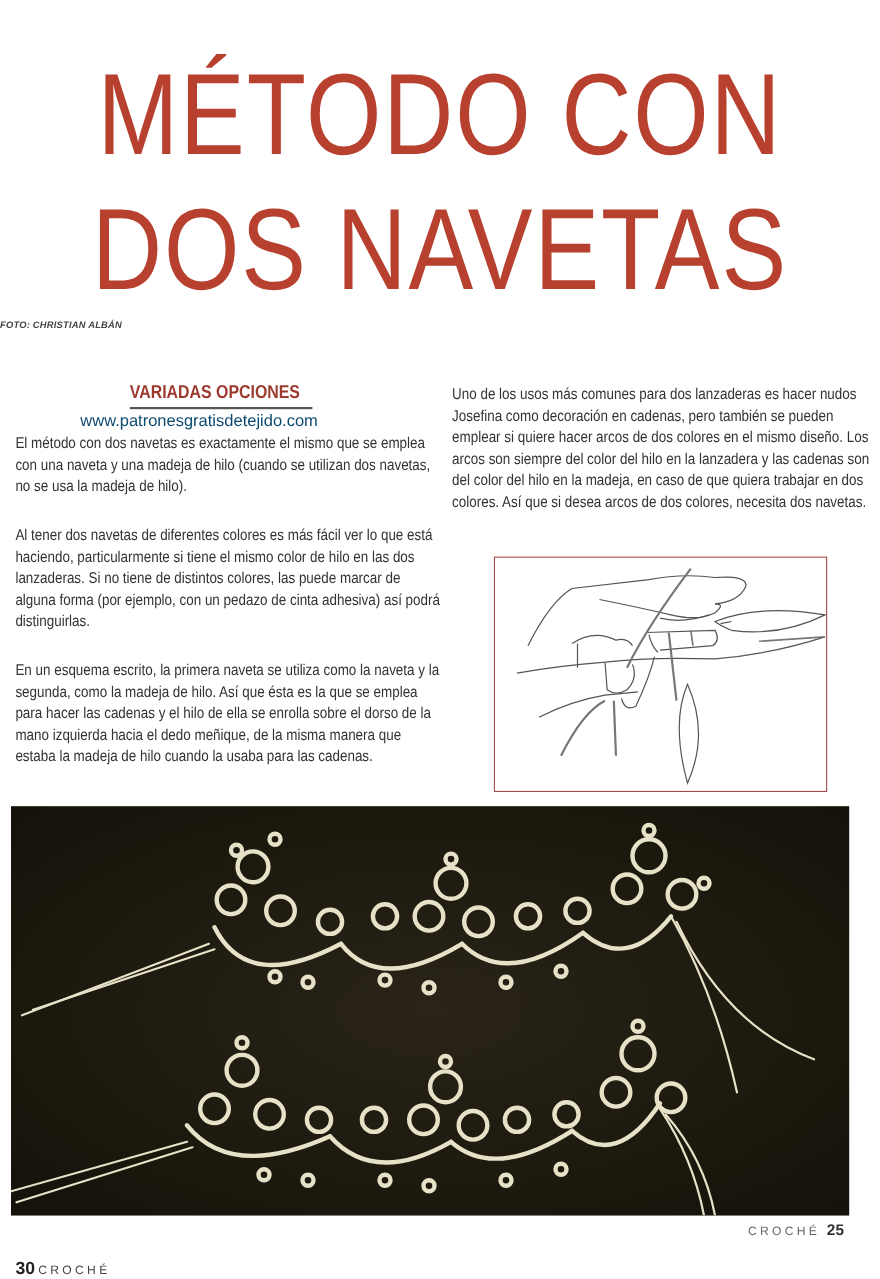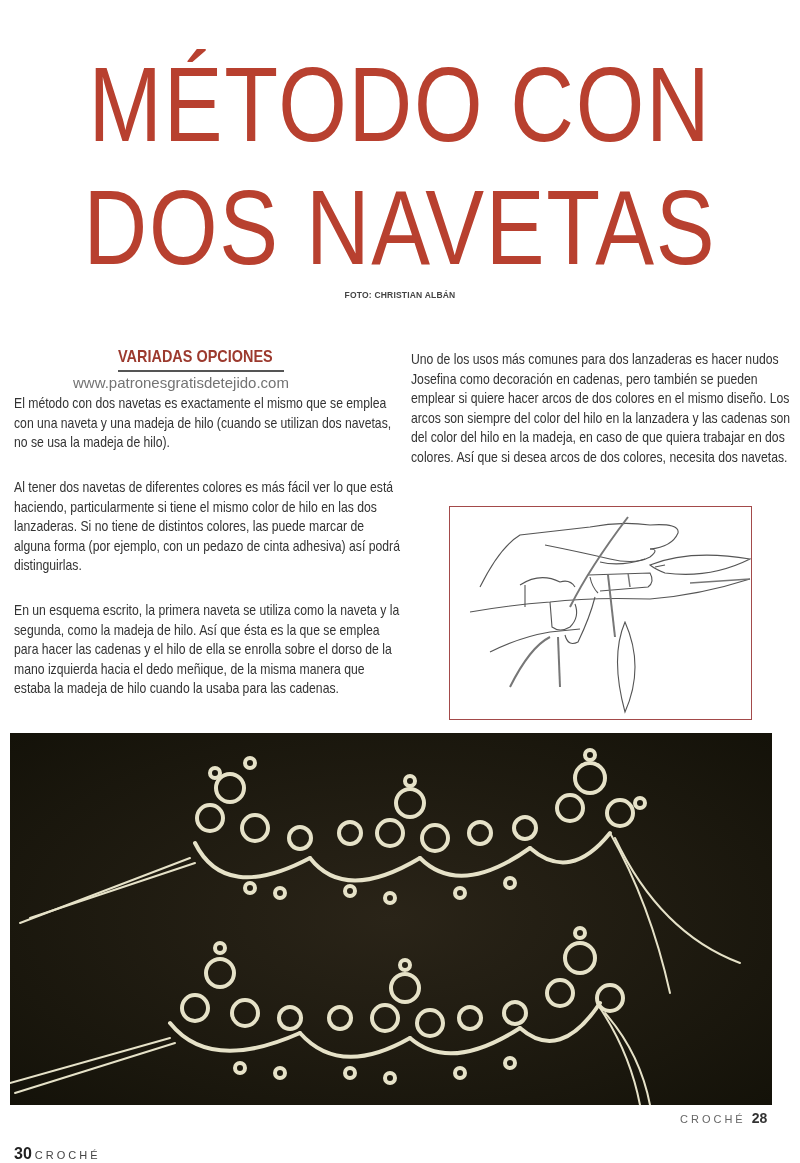--- a/index.html
+++ b/index.html
@@ -1,23 +1,23 @@
 <!DOCTYPE html>
 <html><head>
 <meta charset="utf-8">
 <style>
   html,body{margin:0;padding:0;}
   body{width:800px;height:1163px;background:#fff;position:relative;overflow:hidden;font-family:"Liberation Sans",sans-serif;}
   .title{position:absolute;left:0;width:800px;text-align:center;color:#b8402f;font-family:"Liberation Sans",sans-serif;font-weight:400;font-size:105px;line-height:1;transform:scaleX(0.84);transform-origin:center;letter-spacing:2px;}
   .t1{top:52px;}
   .t2{top:175px;}
-  .credit{position:absolute;top:290px;left:0;width:800px;text-align:center;font-size:8.5px;font-weight:bold;color:#444;letter-spacing:0.2px;}
+  .credit{position:absolute;top:290px;left:0;width:800px;font-size:8.5px;font-weight:bold;color:#444;letter-spacing:0.2px;font-style:italic;}
   .subhead{position:absolute;top:347px;left:118px;font-size:17px;font-weight:bold;color:#9c3a2e;transform:scaleX(0.85);transform-origin:left;}
   .subrule{position:absolute;top:370px;left:118px;width:166px;height:2px;background:#555;}
-  .watermark{position:absolute;top:374px;left:73px;font-size:15px;color:#737373;}
+  .watermark{position:absolute;top:374px;left:73px;font-size:15px;color:#0c4a6e;}
   .body{position:absolute;font-size:14.2px;line-height:19.6px;color:#333;transform:scaleX(0.86);transform-origin:left top;}
   .p1{top:394px;left:14px;width:450px;}
   .p2{top:478px;left:14px;width:450px;}
   .p3{top:601px;left:14px;width:450px;}
   .p4{top:350px;left:411px;width:450px;}
   .figure{position:absolute;left:449px;top:506px;width:301px;height:212px;border:1.5px solid #a34a4a;background:#fff;}
   .photo{position:absolute;left:10px;top:733px;width:762px;height:372px;background:#1c1a12;overflow:hidden;}
   .folio-right{position:absolute;top:1110px;left:680px;font-size:11px;color:#666;letter-spacing:3px;}
   .folio-right b{color:#333;font-size:14px;letter-spacing:0;margin-left:6px;}
   .folio-left{position:absolute;top:1145px;left:14px;font-size:16px;font-weight:bold;color:#222;}
@@ -150,18 +150,18 @@
       </g>
       <path d="M160 305 L0 350" stroke-width="2"></path>
       <path d="M165 310 L5 360" stroke-width="2"></path>
       <path d="M590 275 Q620 320 630 372" stroke-width="2"></path>
       <path d="M595 280 Q630 320 640 372" stroke-width="2"></path>
     </g>
   </svg>
 </div>
 
 <div class="folio-right">
-  <span>CROCHÉ</span><b>28</b>
+  <span>CROCHÉ</span><b>25</b>
 </div>
 
 <div class="folio-left">
   <b>30</b><span>CROCHÉ</span>
 </div>
 
 </body></html>

